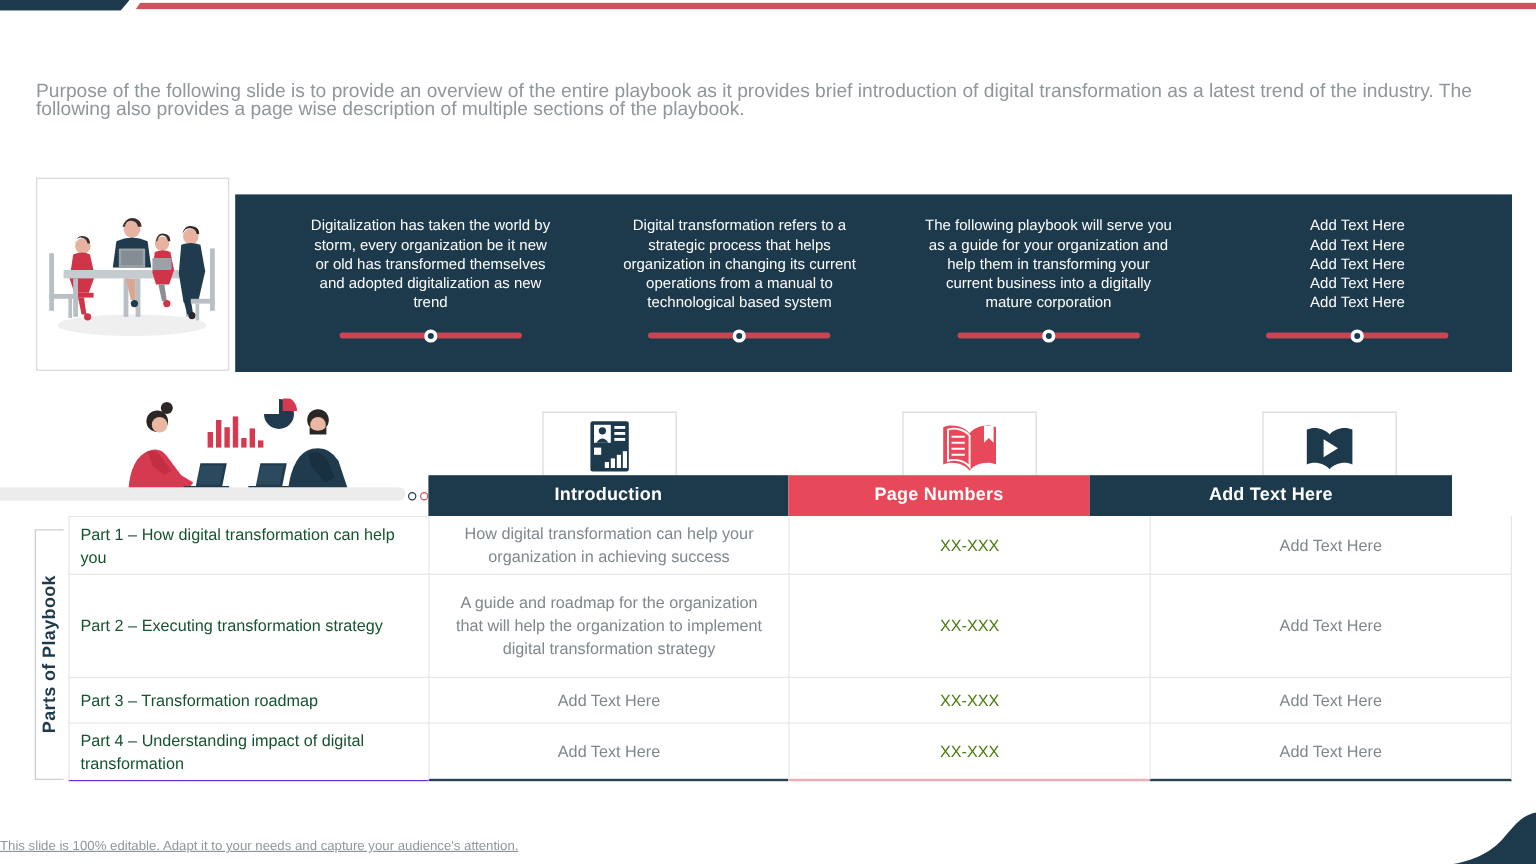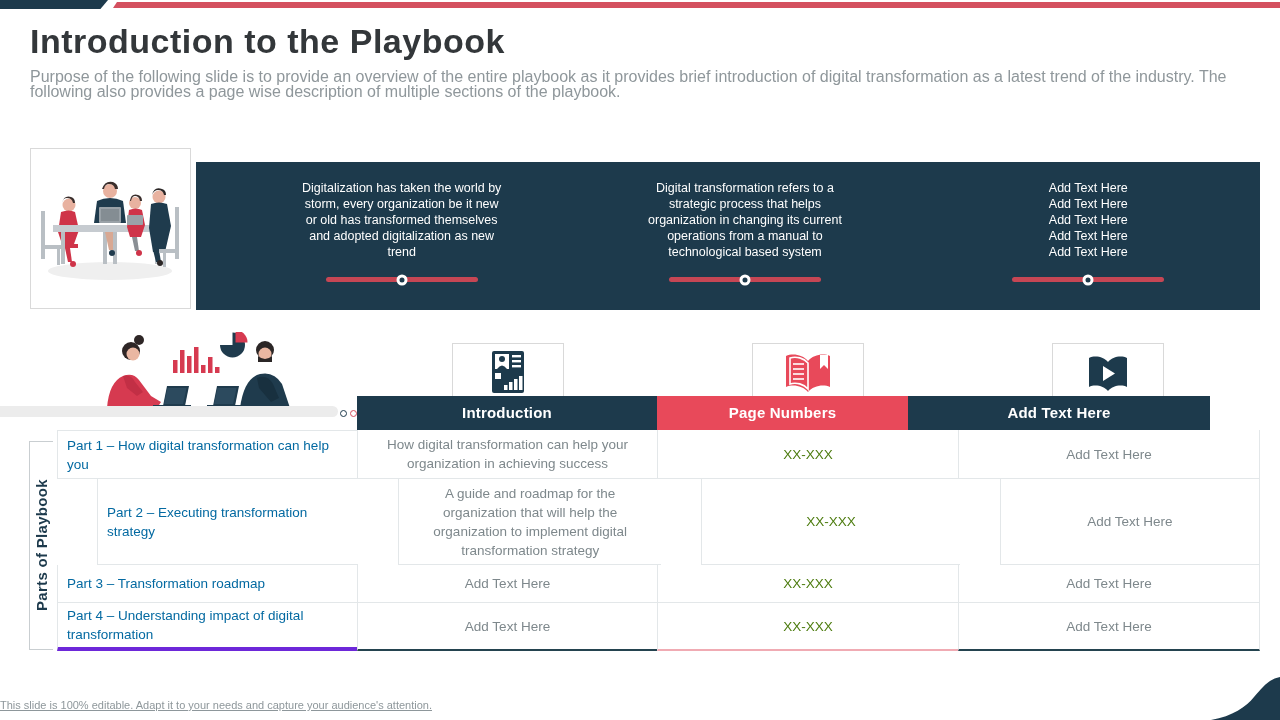--- a/index.html
+++ b/index.html
@@ -46,28 +46,28 @@
   
   .table-wrap { position:absolute; left:57px; top:396px; width:1203px; }
   .thead { display:flex; height:34px; }
   .th-spacer { width:300px; }
   .th { height:34px; line-height:34px; text-align:center; color:#ffffff; font-weight:bold; font-size:15px; letter-spacing:0.2px; }
   .th-desc { width:300px; background:#1d3a4c; }
   .th-page { width:251px; background:#e8495a; }
   .th-add  { width:302px; background:#1d3a4c; }
   .trow { display:flex; }
   .cell { display:flex; align-items:center; border-bottom:1px solid #e3e7e9; font-size:13.5px; }
-  .c-part { width:300px; border-left:1px solid #e3e7e9; color:#0369a1; justify-content:flex-start;
+  .c-part { width:300px; border-left:1px solid #e3e7e9; color:#14532d; justify-content:flex-start;
     padding:4px 14px 4px 9px; line-height:19px; }
   .c-desc { width:300px; border-left:1px solid #e3e7e9; color:#7e888c; justify-content:center; text-align:center; padding:4px 16px; line-height:19px; }
   .c-page { width:301px; border-left:1px solid #e3e7e9; color:#4d7c0f; justify-content:center; text-align:center; }
   .c-add  { width:302px; border-left:1px solid #e3e7e9; border-right:1px solid #e3e7e9; color:#7e888c; justify-content:center; text-align:center; }
-  .row1 .cell { height:49px; } .row2 .cell { height:86px;margin-left:40px; } .row3 .cell { height:38px; } .row4 .cell { height:48px; }
+  .row1 .cell { height:49px; } .row2 .cell { height:86px; } .row3 .cell { height:38px; } .row4 .cell { height:48px; }
   .row1 .c-part { border-top:1px solid #e3e7e9; }
-  .row4 .c-part { border-bottom:4px solid #6d28d9; }
+  .row4 .c-part { border-bottom:1px solid #6d28d9; }
   .row4 .c-desc { border-bottom:2px solid #24434f; }
   .row4 .c-page { border-bottom:2px solid #f0abb3; }
   .row4 .c-add  { border-bottom:2px solid #24434f; }
 
   
   .side-bracket { position:absolute; left:29px; top:441px; width:24px; height:209px;
     border-left:1px solid #c9ced1; border-top:1px solid #c9ced1; border-bottom:1px solid #c9ced1; }
   .side-label { position:absolute; left:28px; top:442px; width:26px; height:207px;
     display:flex; align-items:center; justify-content:center;
     writing-mode:vertical-rl; transform:rotate(180deg);
@@ -78,21 +78,20 @@
   .corner-wave { position:absolute; left:1203px; top:671px; }
 </style>
 </head>
 <body>
 
 <div id="stage">
 
   <div class="topbar-navy"></div>
   <div class="topbar-red"></div>
 
-  <div class="title">Introduction to the Playbook</div>
   <div class="subtitle">Purpose of the following slide is to provide an overview of the entire playbook as it provides brief introduction of digital transformation as a latest trend of the industry. The following also provides a page wise description of multiple sections of the playbook.</div>
 
   <div class="img-box">
     <svg width="159" height="159" viewBox="0 0 159 159">
       <ellipse cx="79" cy="122" rx="62" ry="9" fill="#efefef"></ellipse>
 
       <rect x="10" y="62" width="4" height="48" fill="#b9bfc4"></rect>
       <rect x="10" y="96" width="22" height="4" fill="#b9bfc4"></rect>
       <rect x="26" y="98" width="3" height="18" fill="#b9bfc4"></rect>
 
@@ -139,20 +138,26 @@
 
   <div class="banner">
     <div class="banner-col">
       <div class="banner-text">Digitalization has taken the world by storm, every organization be it new or old has transformed themselves and adopted digitalization as new trend</div>
       <div class="slider">
           <div class="slider-dot"></div>
         </div>
     </div>
     <div class="banner-col">
       <div class="banner-text">Digital transformation refers to a strategic process that helps organization in changing  its current operations from a manual to technological based system</div>
+      <div class="slider">
+          <div class="slider-dot"></div>
+        </div>
+    </div>
+    <div class="banner-col">
+      <div class="banner-text">The following  playbook will serve you as a guide for your organization and help them in transforming your current business into a digitally mature corporation</div>
       <div class="slider">
           <div class="slider-dot"></div>
         </div>
     </div>
     <div class="banner-col">
       <div class="banner-line">Add Text Here</div>
       <div class="banner-line">Add Text Here</div>
       <div class="banner-line">Add Text Here</div>
       <div class="banner-line">Add Text Here</div>
       <div class="banner-line">Add Text Here</div>

